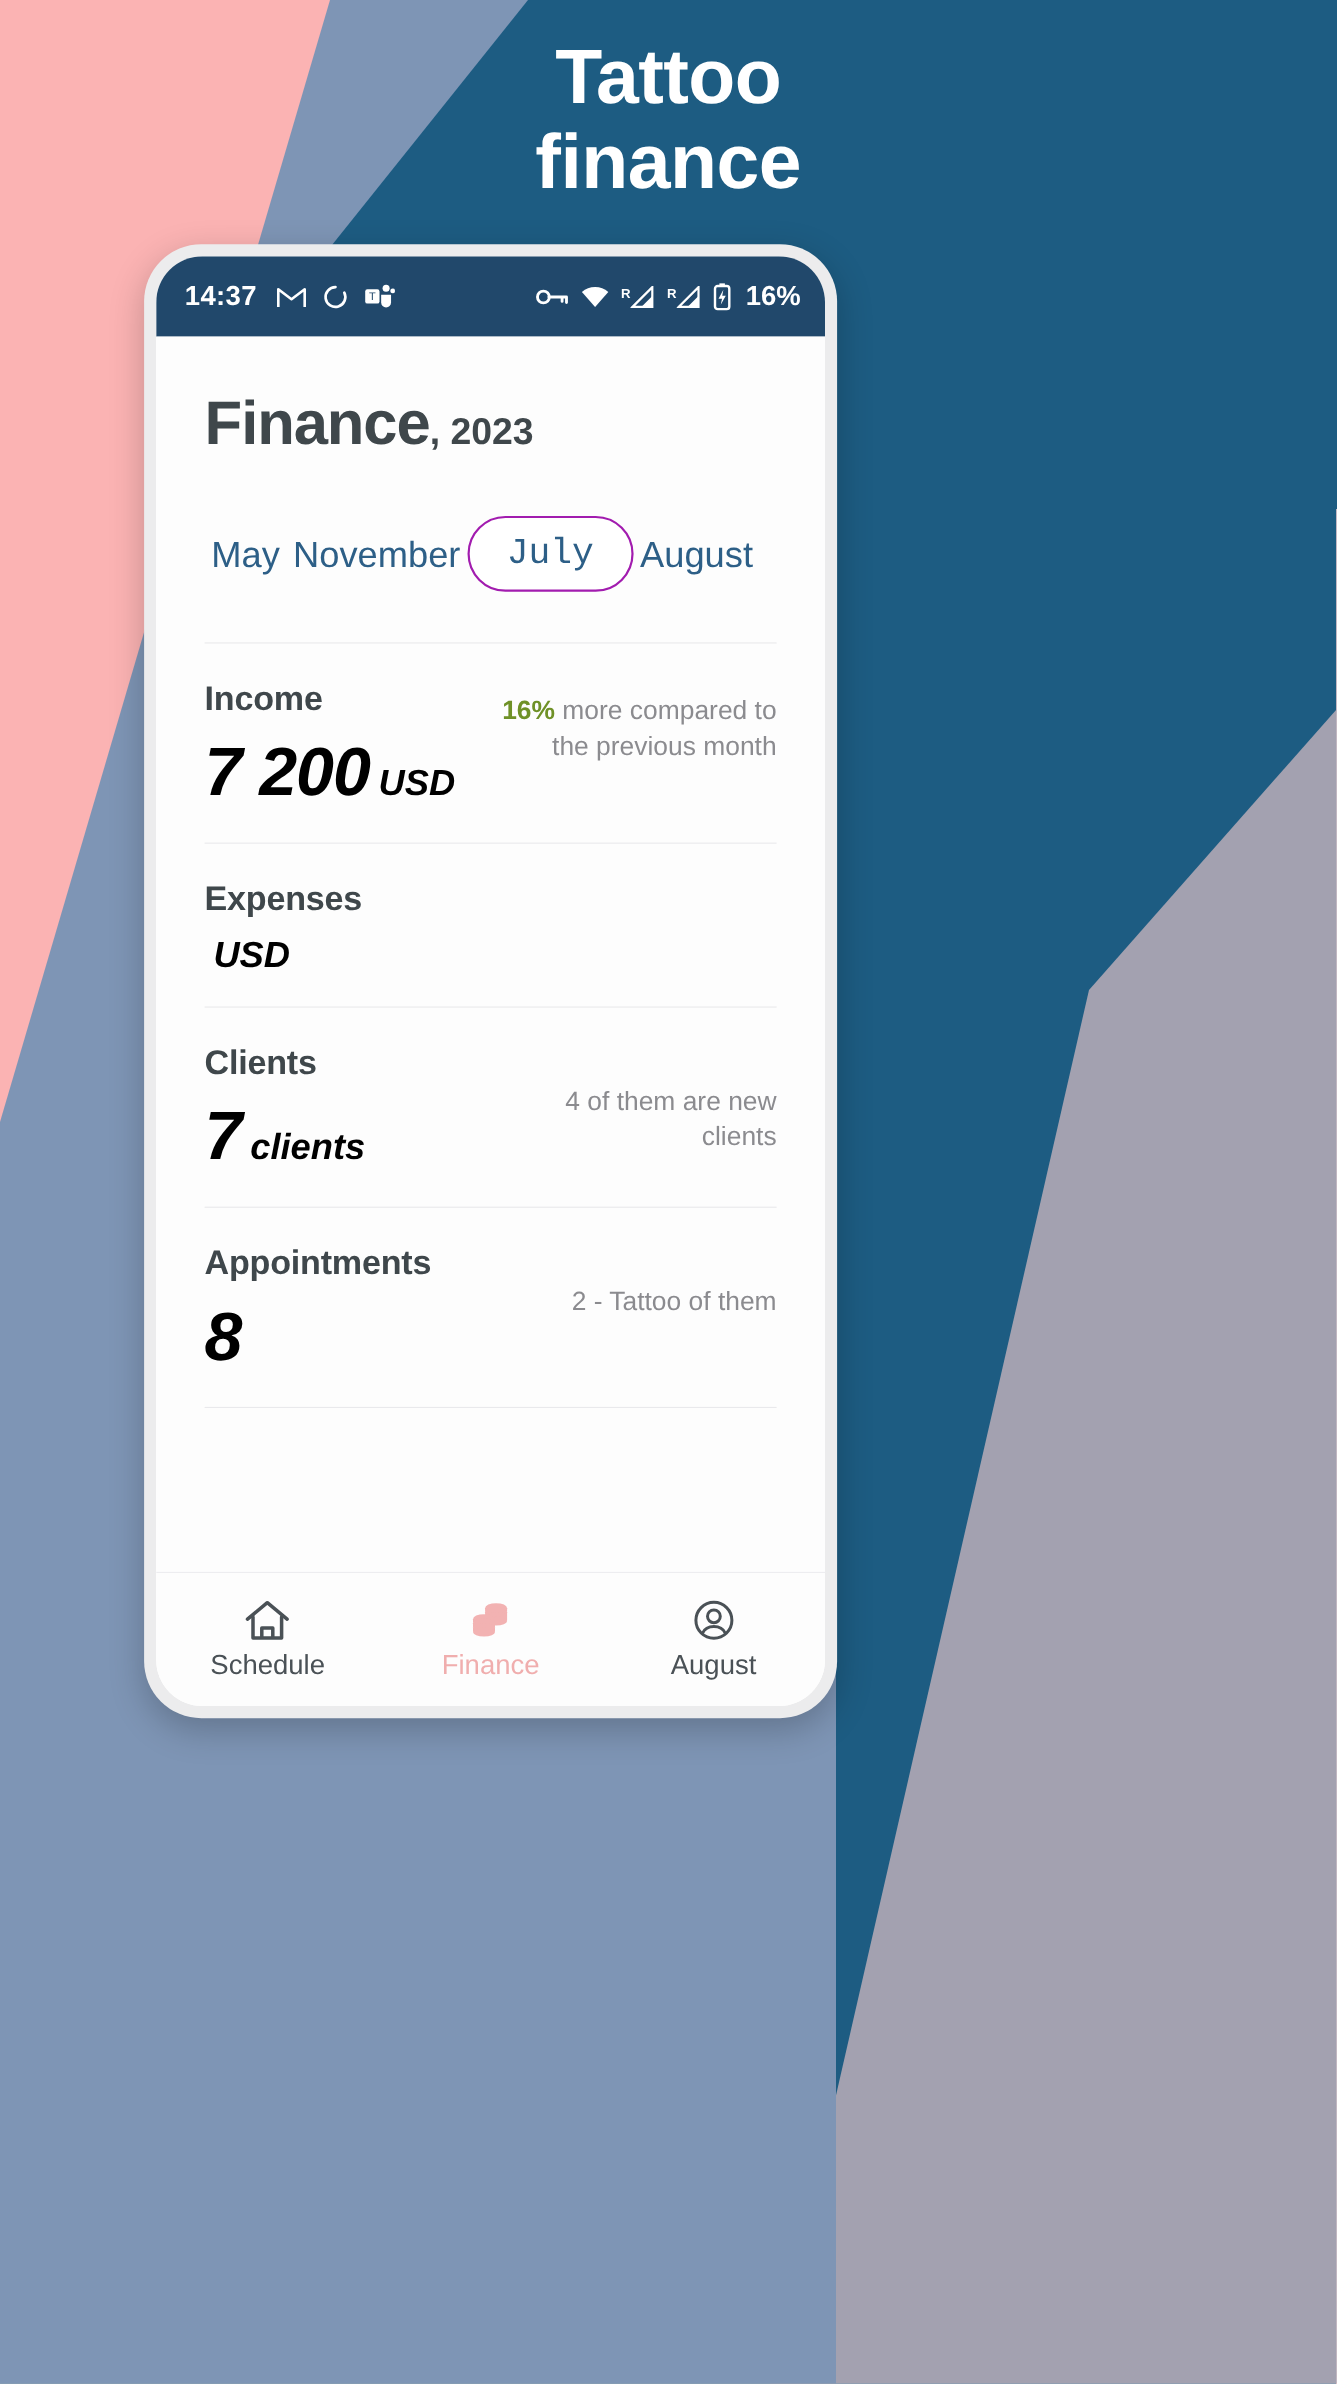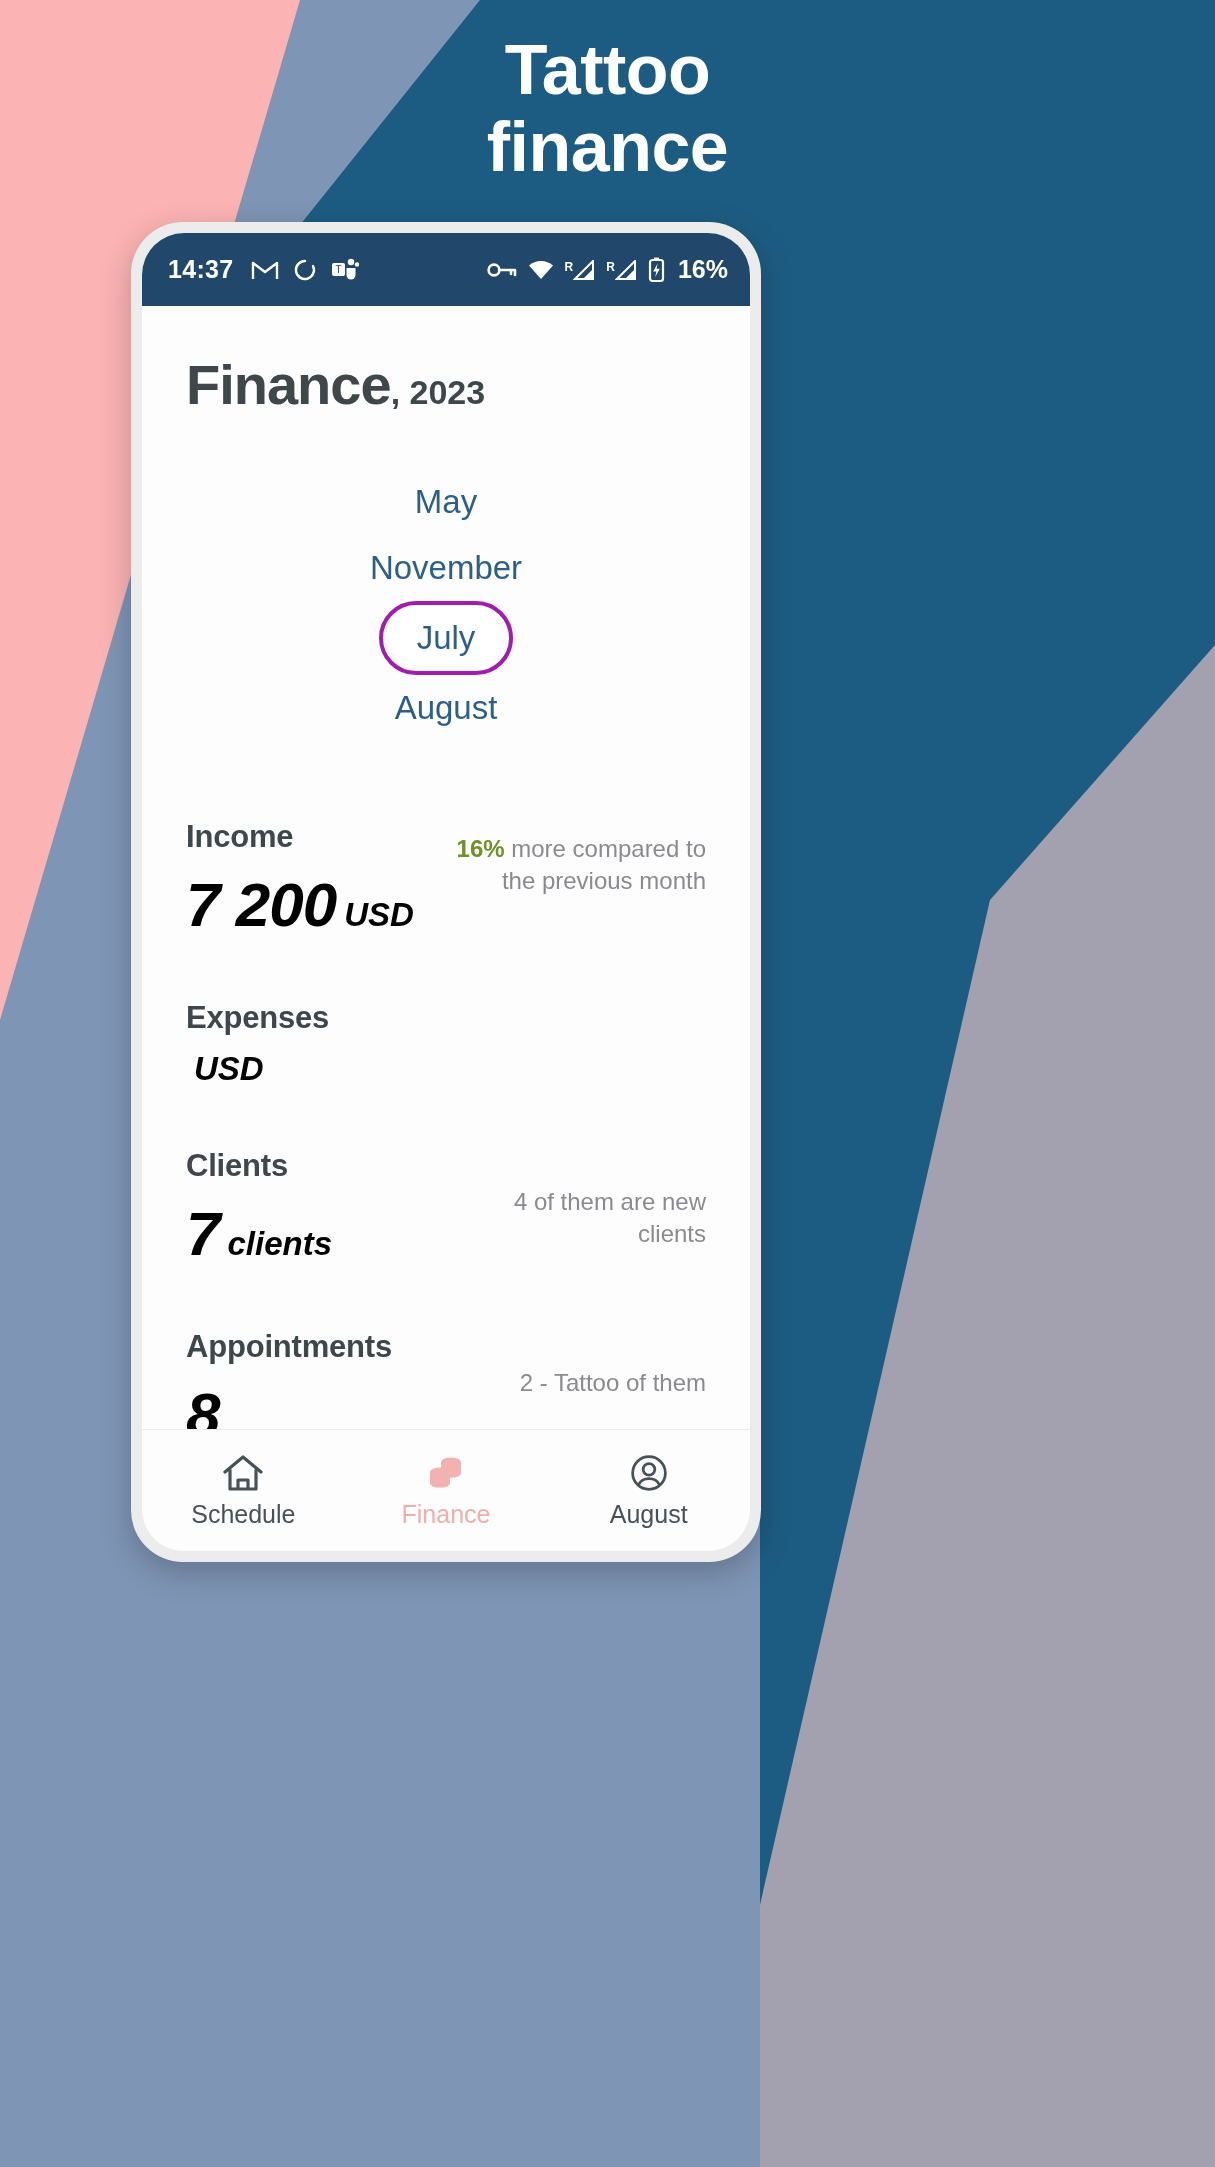--- a/index.html
+++ b/index.html
@@ -117,35 +117,35 @@
     font-size: 34px;
     font-weight: bold;
     letter-spacing: 0;
   }
 
   
   .months {
     margin-top: 52px;
     display: flex;
     align-items: center;
-    justify-content: flex-end;
-    flex-direction: column;
+    justify-content: flex-start;
   }
   .month {
     color: #2d5f87;
     font-size: 33px;
     padding: 14px 6px;
     white-space: nowrap;
     cursor: pointer;
   }
   .month.active {
-    border: 4px solid #a21caf;
+    border: 2px solid #a21caf;
     border-radius: 40px;
     padding: 14px 34px;
     background: #ffffff;
+    font-family: Liberation Mono, monospace;
   }
 
   .divider {
     height: 1px;
     background: #e9e9ec;
     width: 100%;
   }
   .d-top { margin-top: 46px; }
 
   

